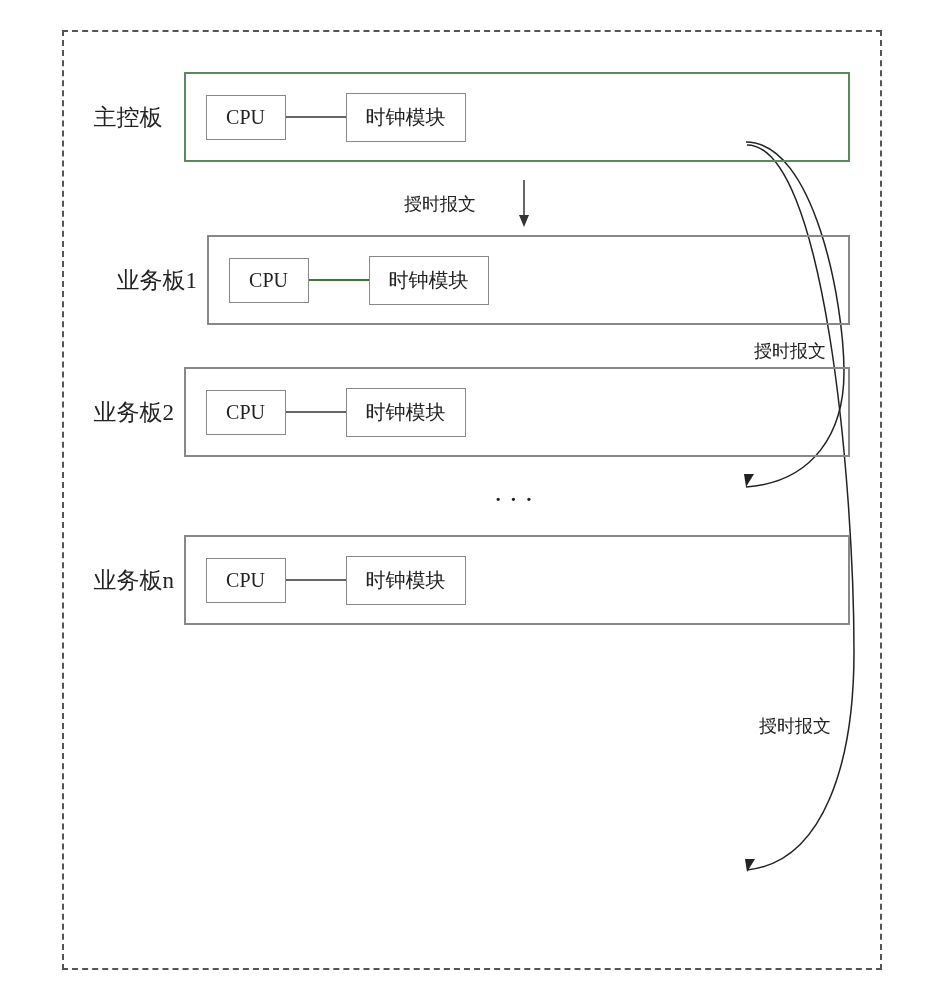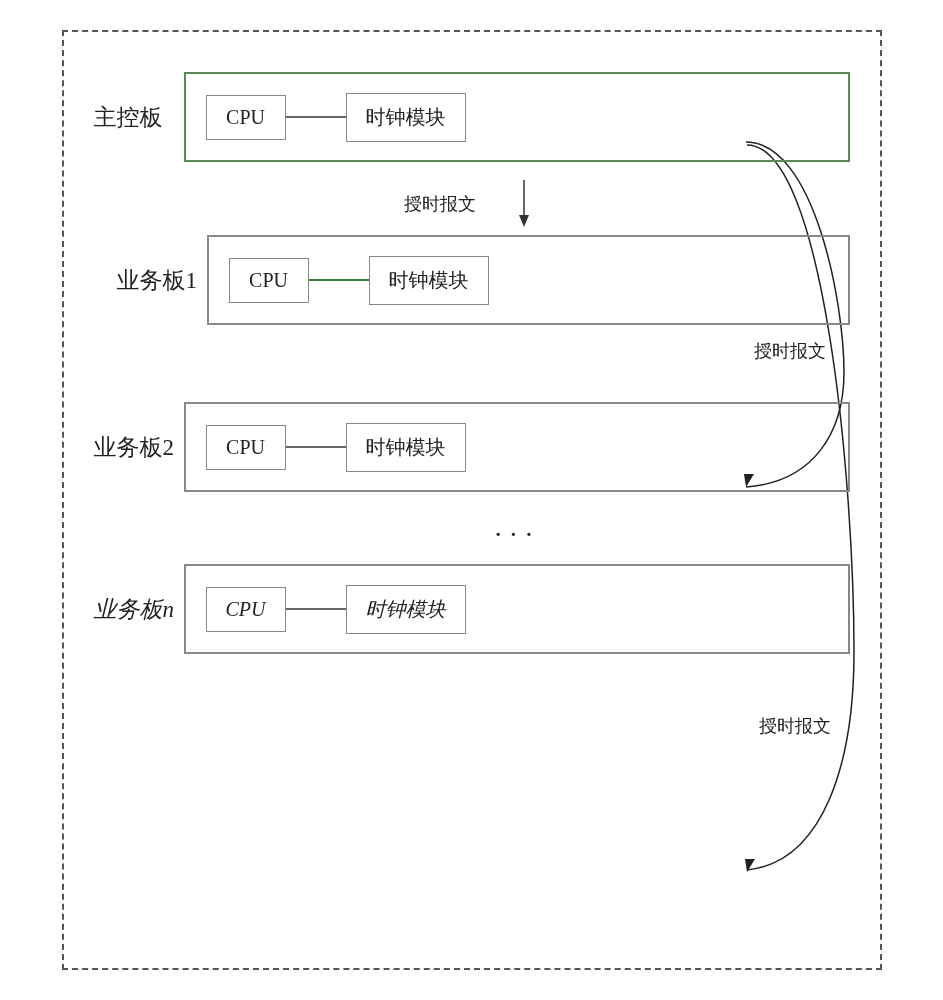--- a/index.html
+++ b/index.html
@@ -136,34 +136,34 @@
 
   <div class="row-group" style="margin-top:55px;margin-left:23px;">
     <div class="row-label">业务板1</div>
     <div class="board-box">
       <div class="cpu-box">CPU</div>
       <div class="connector-line green"></div>
       <div class="clock-box">时钟模块</div>
     </div>
   </div>
 
-  <div class="row-group" style="margin-top:59px;">
+  <div class="row-group" style="margin-top:24px;">
     <div class="row-label">业务板2</div>
     <div class="board-box">
       <div class="cpu-box">CPU</div>
       <div class="connector-line"></div>
       <div class="clock-box">时钟模块</div>
     </div>
   </div>
 
   <div class="dots-row">
     <span>···</span>
   </div>
 
-  <div class="row-group" style="margin-top:4px;font-style:italic;">
+  <div class="row-group" style="margin-top:10px;">
     <div class="row-label">业务板n</div>
     <div class="board-box">
       <div class="cpu-box">CPU</div>
       <div class="connector-line"></div>
       <div class="clock-box">时钟模块</div>
     </div>
   </div>
 
 </div>
 

